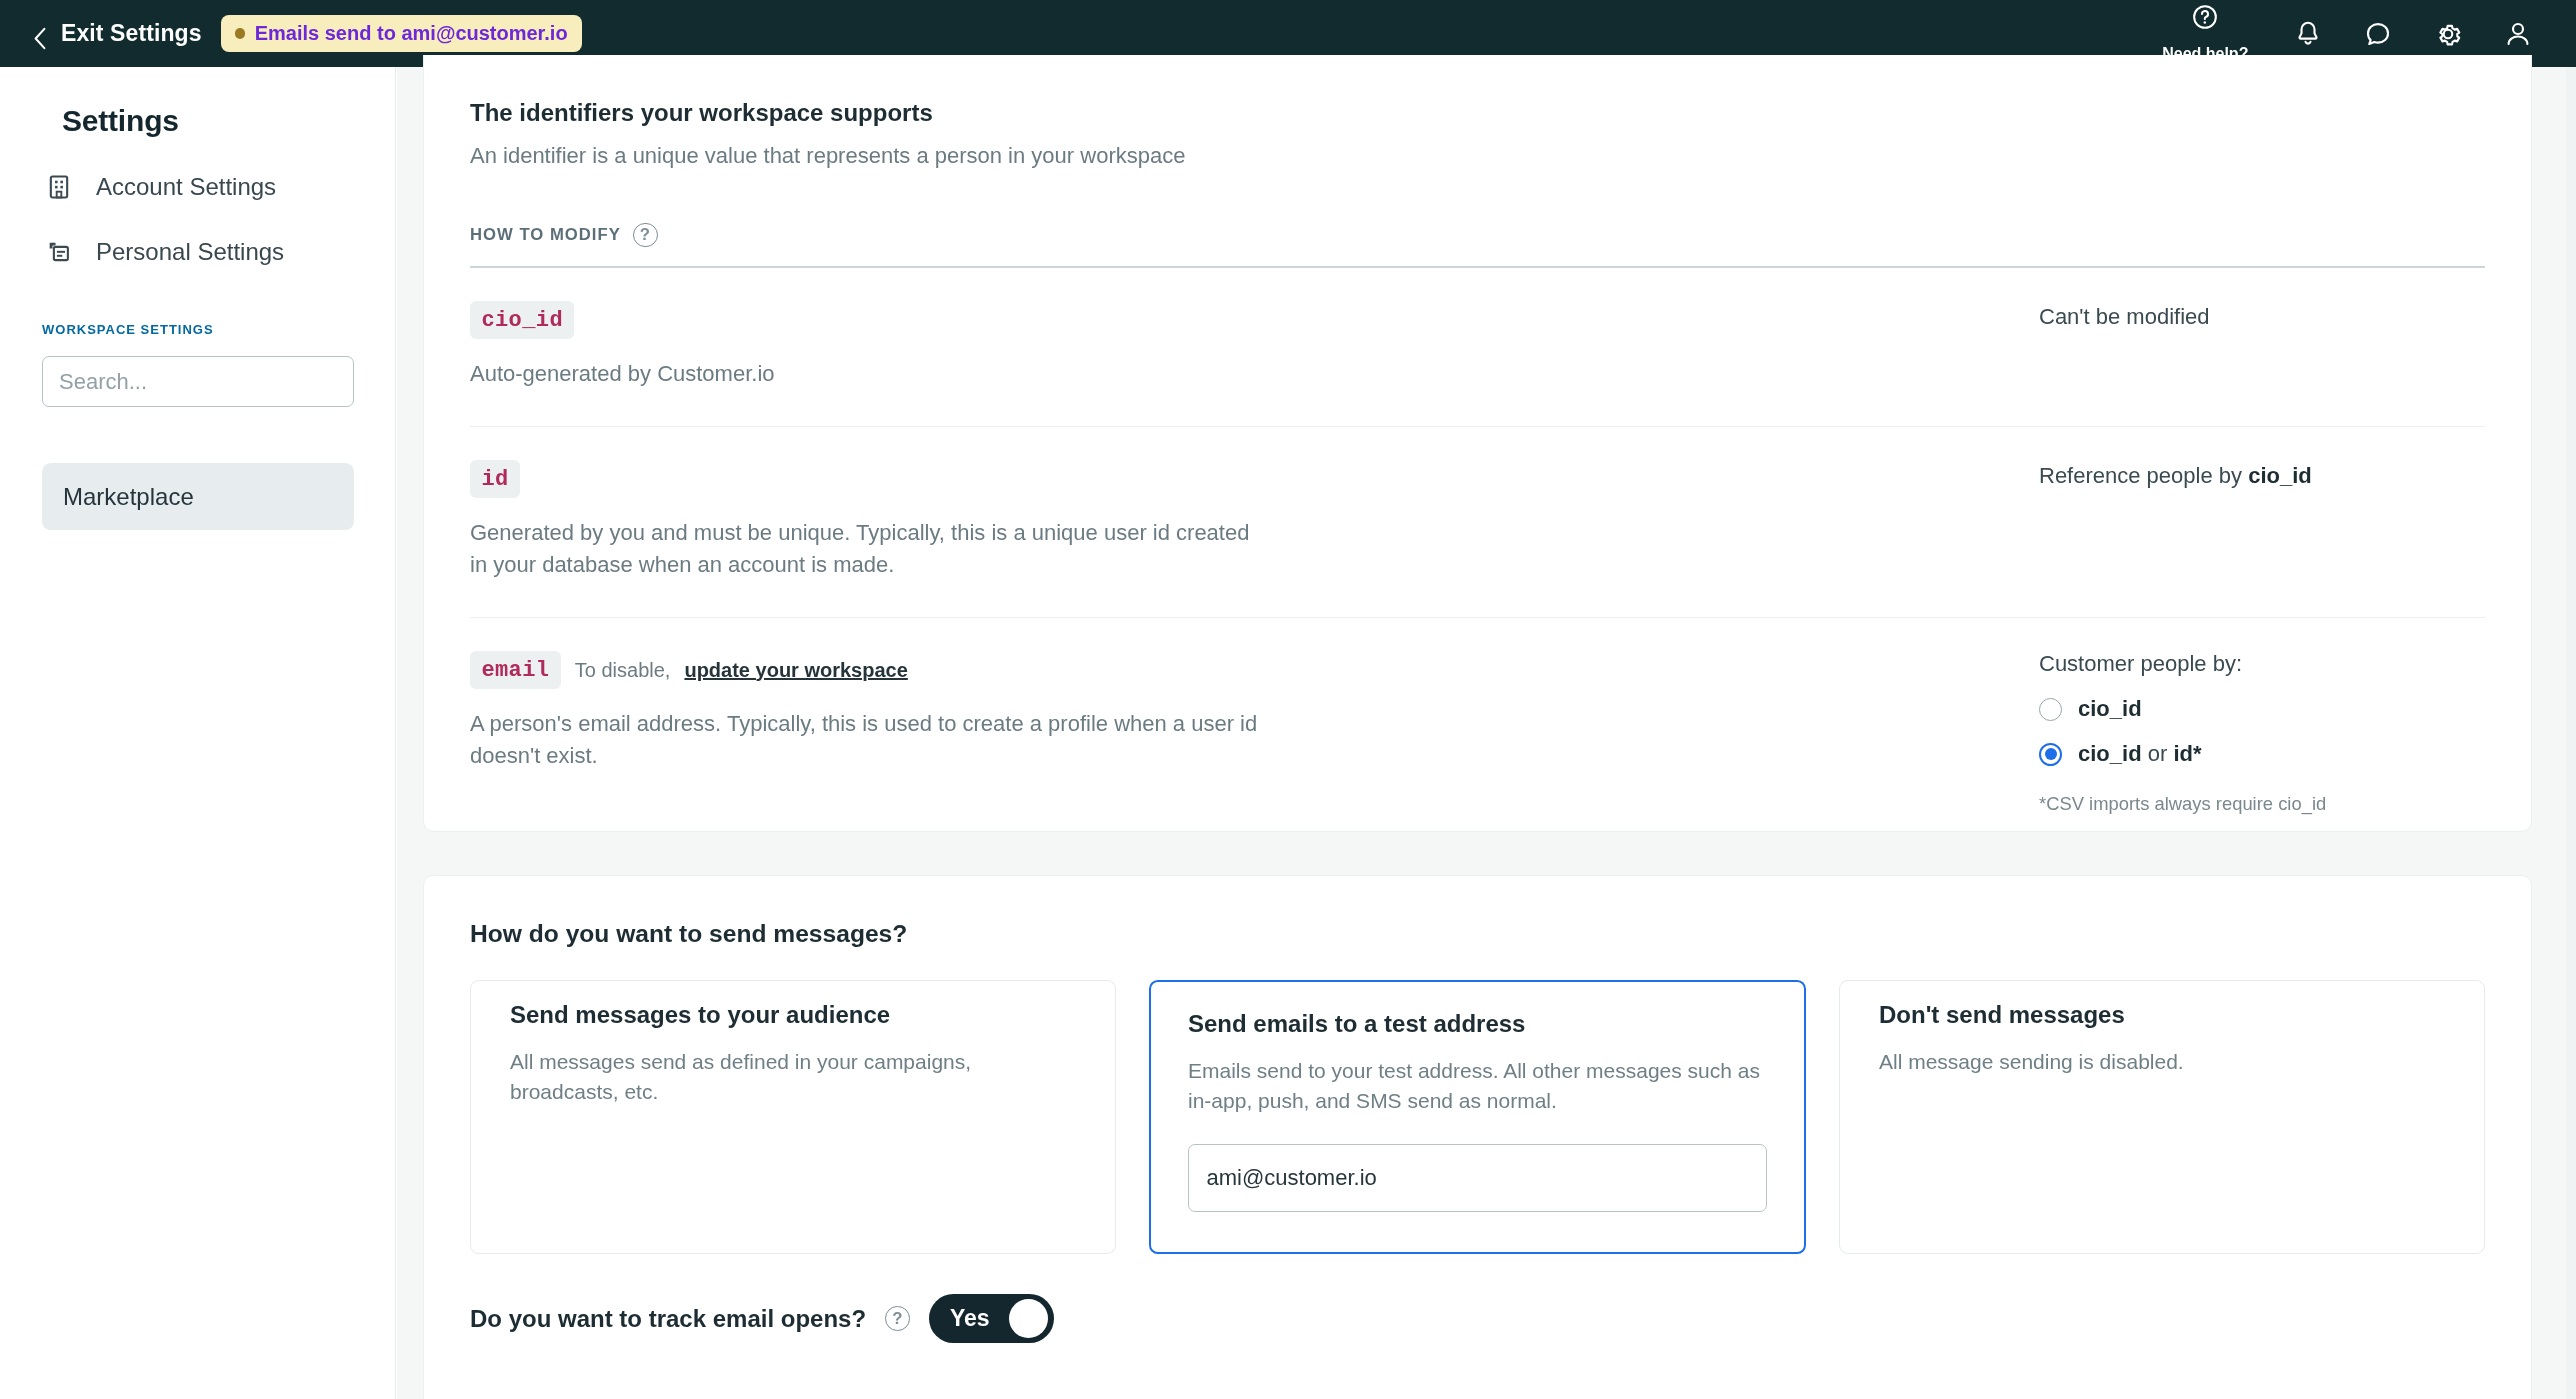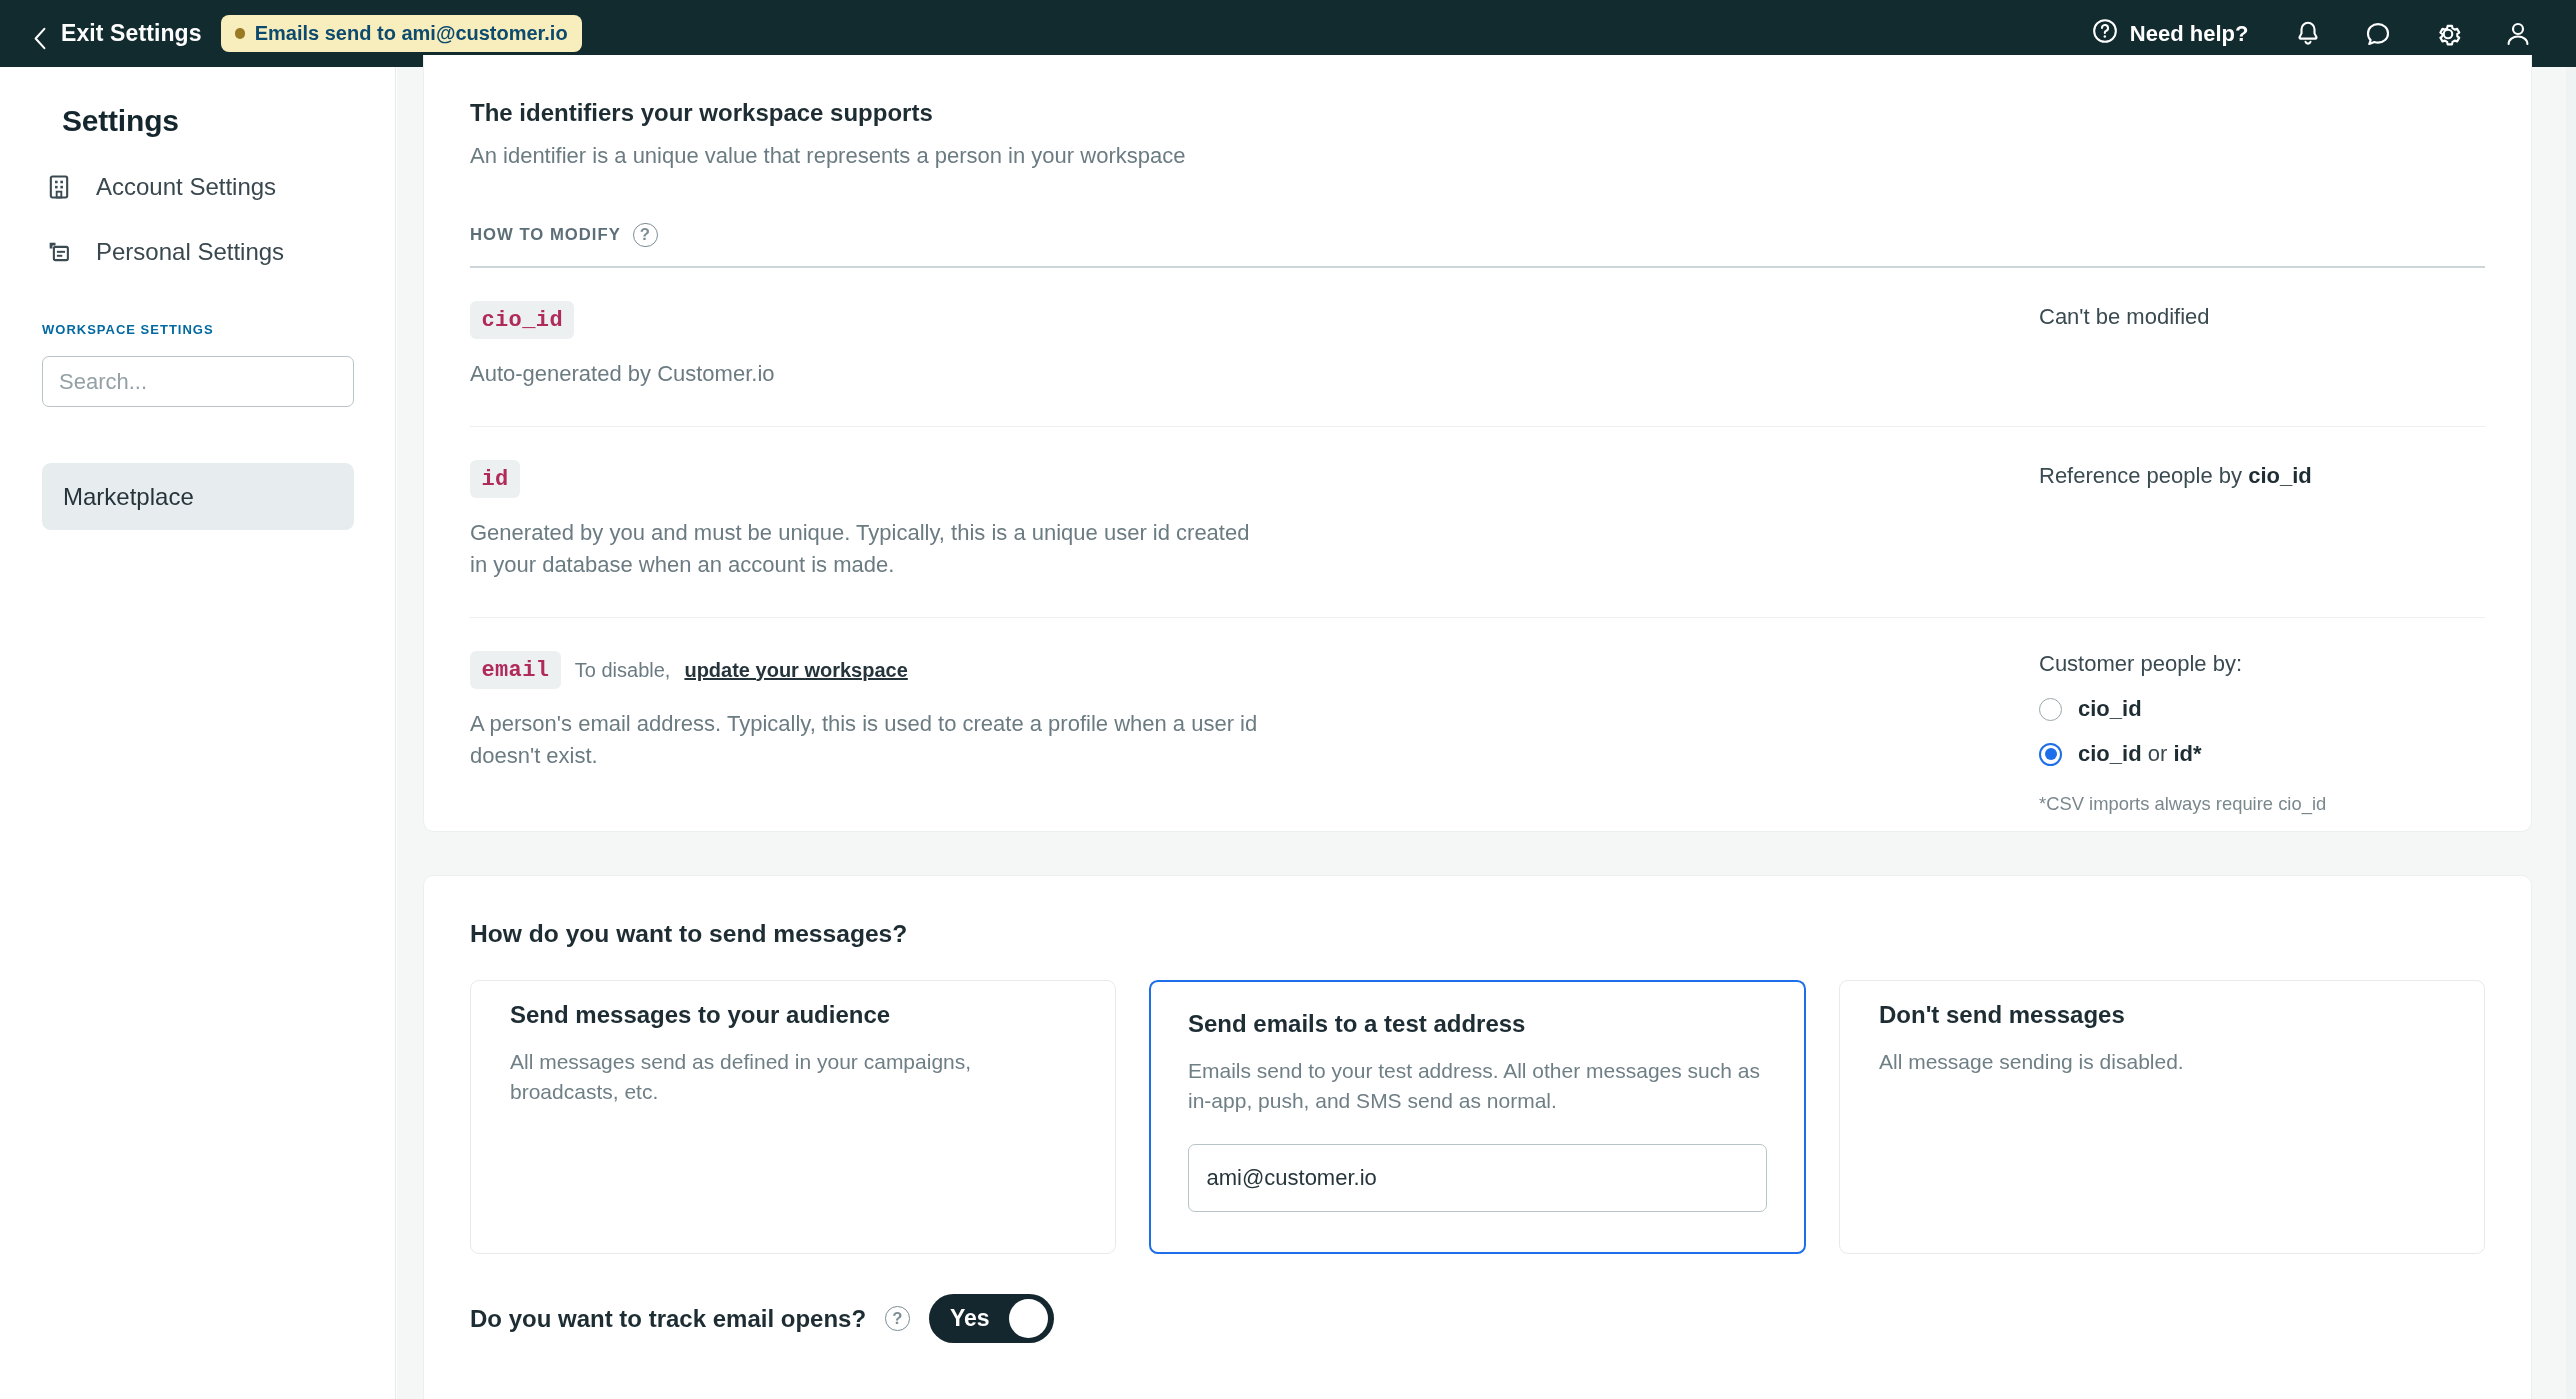--- a/index.html
+++ b/index.html
@@ -26,30 +26,30 @@
   .exit-label{
     color:#ffffff;font-size:23px;font-weight:700;letter-spacing:0.1px;white-space:nowrap;
   }
   .badge{
     margin-left:19px;
     background:#f8eebd;
     border-radius:8px;
     height:37px;
     display:flex;align-items:center;gap:9.6px;
     padding:0 14px;
-    color:#0c4a6e;
+    color:#6d28d9;
     font-size:20px;font-weight:700;
     white-space:nowrap;
   }
   .badge .dot{width:10.5px;height:10.5px;border-radius:50%;background:#9a7b23;flex:none;}
 
   .topbar-right{margin-left:auto;display:flex;align-items:center;gap:0;}
   .needhelp{
-    display:flex;align-items:center;gap:11.4px;color:#fff;font-size:22px;font-weight:700;
-    padding:0 24.6px 0 0;white-space:nowrap;
+    display:flex;align-items:center;gap:11.4px;color:#fff;font-size:16px;font-weight:700;
+    padding:0 24.6px 0 0;white-space:nowrap;flex-direction:column;
   }
   .ticon{
     width:70px;height:67px;display:flex;align-items:center;justify-content:center;
   }
 
   
   .below{position:absolute;top:67px;left:0;width:2576px;height:1333px;background:#ffffff;}
 
   .sidebar{
     position:absolute;left:0;top:0;width:396px;height:1333px;

